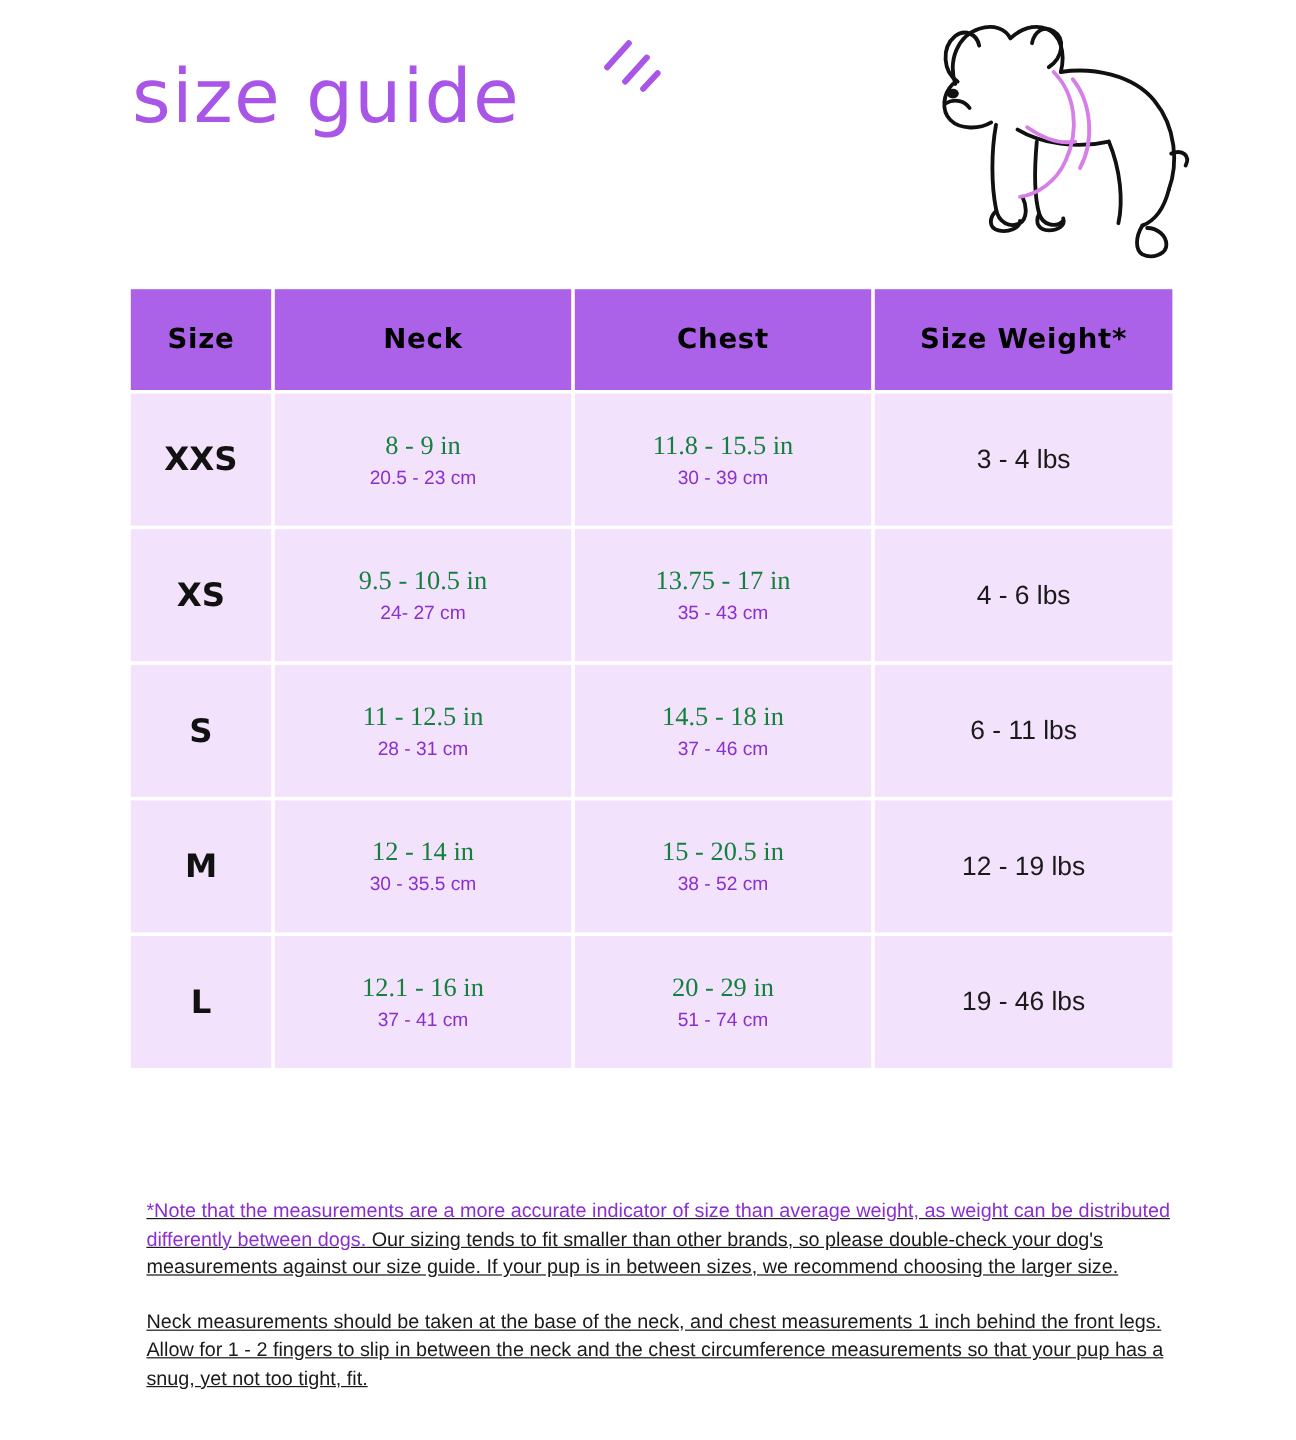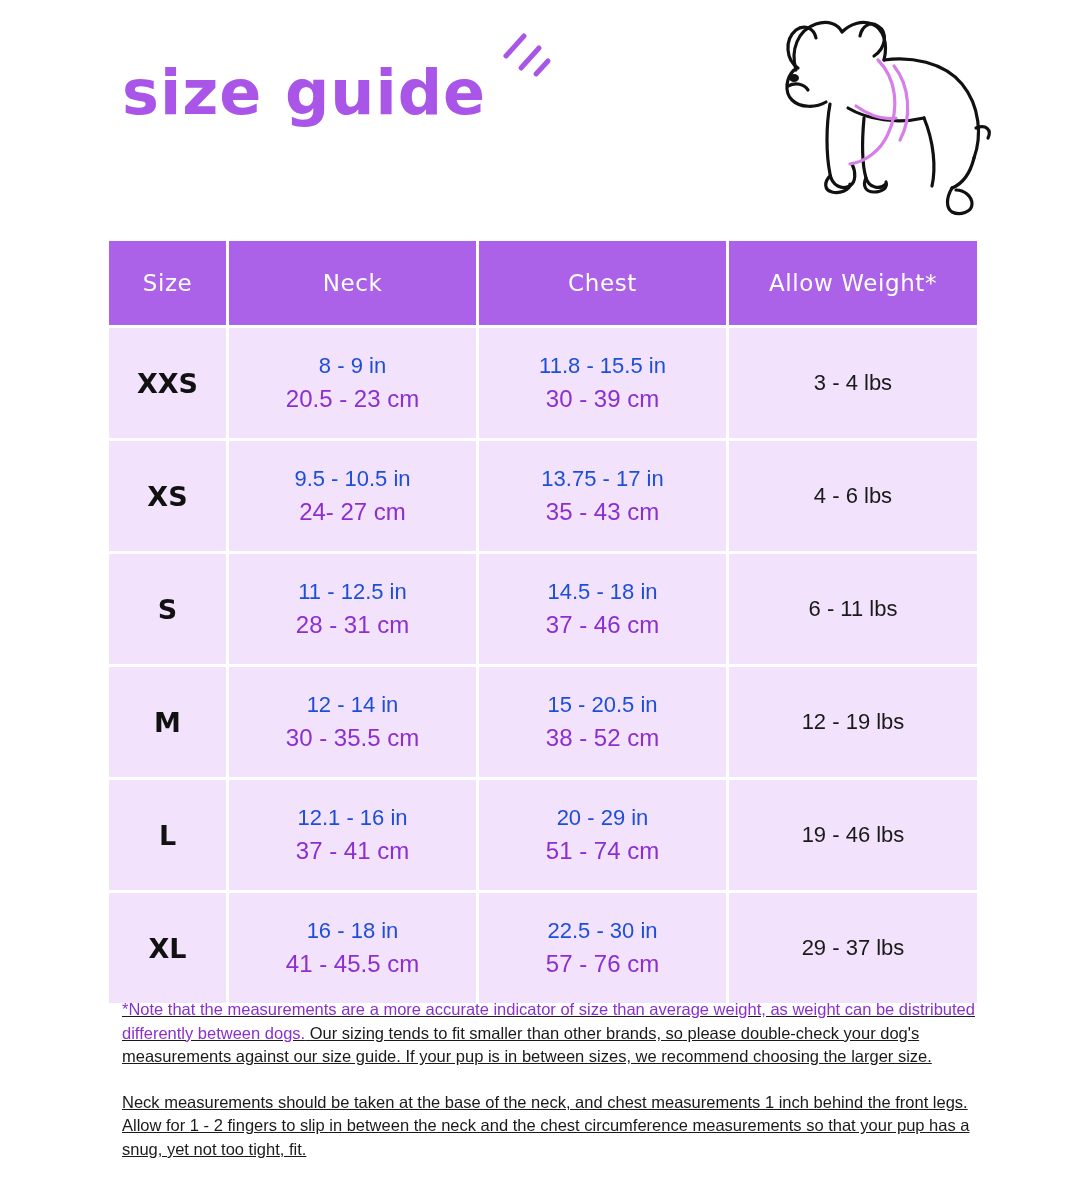--- a/index.html
+++ b/index.html
@@ -30,26 +30,26 @@
     height: 200px;
     box-sizing: border-box;
   }
   .title-block {
     position: absolute;
     left: 106px;
     top: 44px;
   }
   .title-main {
     font-family: "DejaVu Sans", sans-serif;
-    font-weight: bold;
+    font-weight: normal;
     font-size: 62px;
     letter-spacing: 1px;
     color: #a855e8;
     line-height: 1.05;
-    margin: 16px;
+    margin: 4px;
   }
   .title-sub {
     font-family: "DejaVu Sans", sans-serif;
     font-weight: bold;
     font-size: 42px;
     color: #111111;
     margin: 18px 0 0 0;
     line-height: 1.05;
     letter-spacing: 0.5px;
   }
@@ -78,23 +78,23 @@
     width: 868px;
   }
   table.size-table {
     border-collapse: separate;
     border-spacing: 3px;
     width: 868px;
     table-layout: fixed;
   }
   table.size-table thead th {
     background: #ab62e8;
-    color: #ffffff;
+    color: #000000;
     font-family: "DejaVu Sans", sans-serif;
-    font-weight: normal;
+    font-weight: bold;
     font-size: 23px;
     letter-spacing: 0.6px;
     height: 82px;
     vertical-align: middle;
     text-align: center;
     border: 0;
   }
   table.size-table td {
     background: #f2e2fb;
     text-align: center;
@@ -104,26 +104,27 @@
   }
   td.size-cell {
     font-family: "DejaVu Sans", sans-serif;
     font-weight: bold;
     font-size: 27px;
     color: #111111;
   }
   .in-val {
     display: block;
     font-size: 22px;
-    color: #1d4ed8;
+    color: #15803d;
     line-height: 1.45;
+    font-family: Liberation Serif, serif;
   }
   .cm-val {
     display: block;
-    font-size: 24px;
+    font-size: 16px;
     color: #8b2fd0;
     line-height: 1.45;
   }
   .wt-val {
     display: block;
     font-size: 22px;
     color: #1a1a1a;
   }
 
   col.c-size { width: 117px; }
@@ -207,21 +208,21 @@
         <col class="c-size">
           <col class="c-neck">
           <col class="c-chest">
           <col class="c-weight">
       </colgroup>
       <thead>
         <tr>
           <th>Size</th>
           <th>Neck</th>
           <th>Chest</th>
-          <th>Allow Weight*</th>
+          <th>Size Weight*</th>
         </tr>
       </thead>
       <tbody>
         <tr>
           <td class="size-cell">XXS</td>
           <td>
             <span class="in-val">8 - 9 in</span>
             <span class="cm-val">20.5 - 23 cm</span>
           </td>
           <td>
@@ -279,34 +280,20 @@
           <td>
             <span class="in-val">12.1 - 16 in</span>
             <span class="cm-val">37 - 41 cm</span>
           </td>
           <td>
             <span class="in-val">20 - 29 in</span>
             <span class="cm-val">51 - 74 cm</span>
           </td>
           <td>
             <span class="wt-val">19 - 46 lbs</span>
-          </td>
-        </tr>
-        <tr>
-          <td class="size-cell">XL</td>
-          <td>
-            <span class="in-val">16 - 18 in</span>
-            <span class="cm-val">41 - 45.5 cm</span>
-          </td>
-          <td>
-            <span class="in-val">22.5 - 30 in</span>
-            <span class="cm-val">57 - 76 cm</span>
-          </td>
-          <td>
-            <span class="wt-val">29 - 37 lbs</span>
           </td>
         </tr>
       </tbody>
     </table>
   </div>
 
   <div class="notes">
     <p><span class="note-accent">*Note that the measurements are a more accurate indicator of size than average weight, as weight can be distributed differently between dogs.</span><span> Our sizing tends to fit smaller than other brands, so please double-check your dog's measurements against our size guide. If your pup is in between sizes, we recommend choosing the larger size.</span></p>
     <p>Neck measurements should be taken at the base of the neck, and chest measurements 1 inch behind the front legs. Allow for 1 - 2 fingers to slip in between the neck and the chest circumference measurements so that your pup has a snug, yet not too tight, fit.</p>
   </div>

